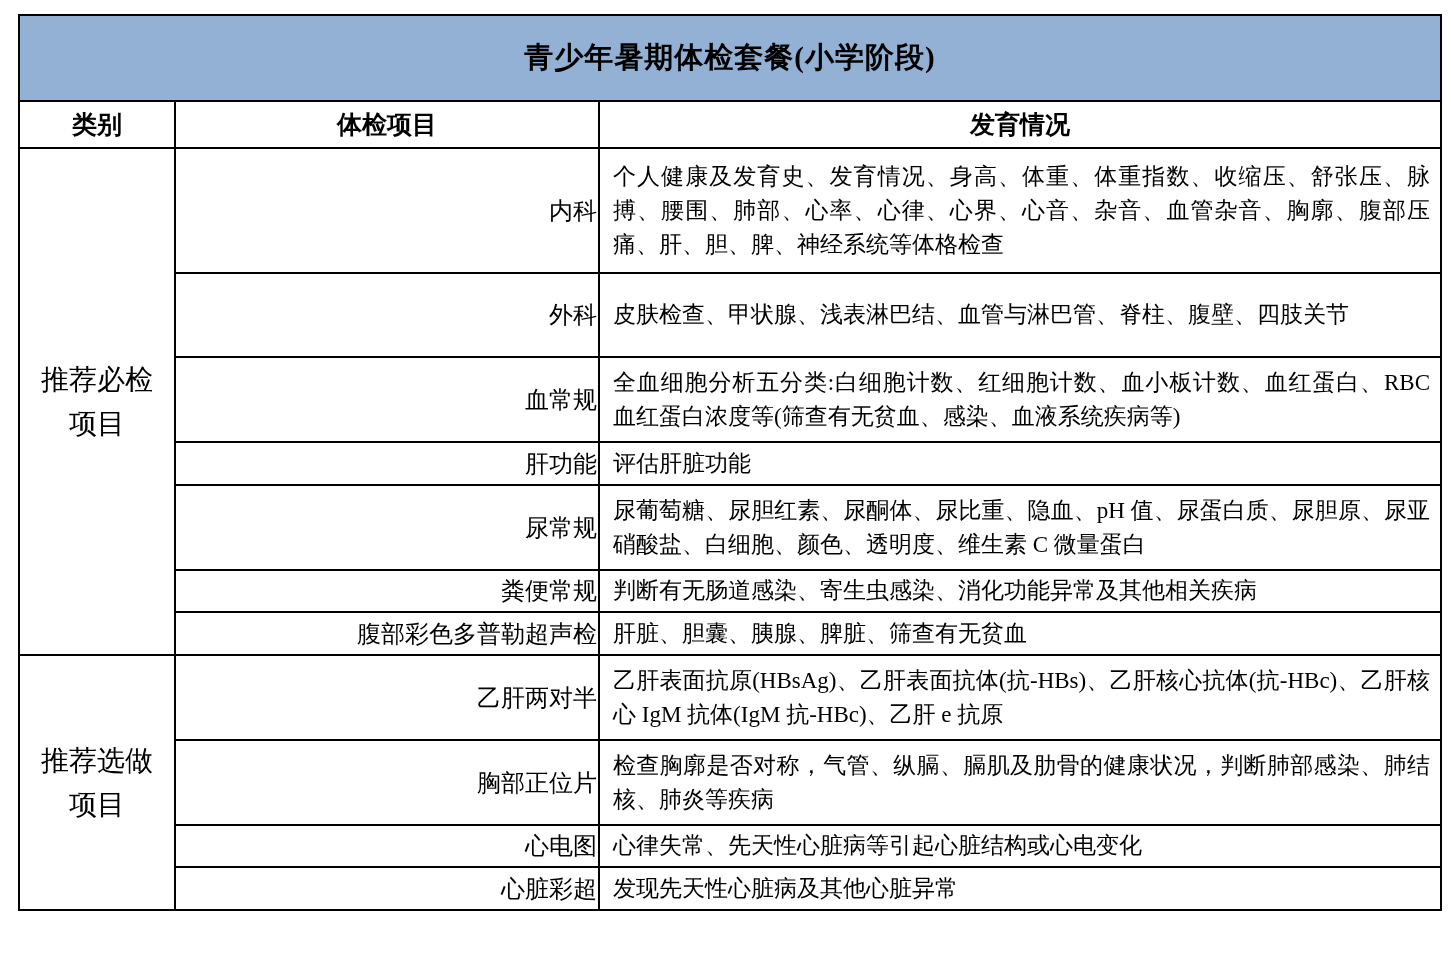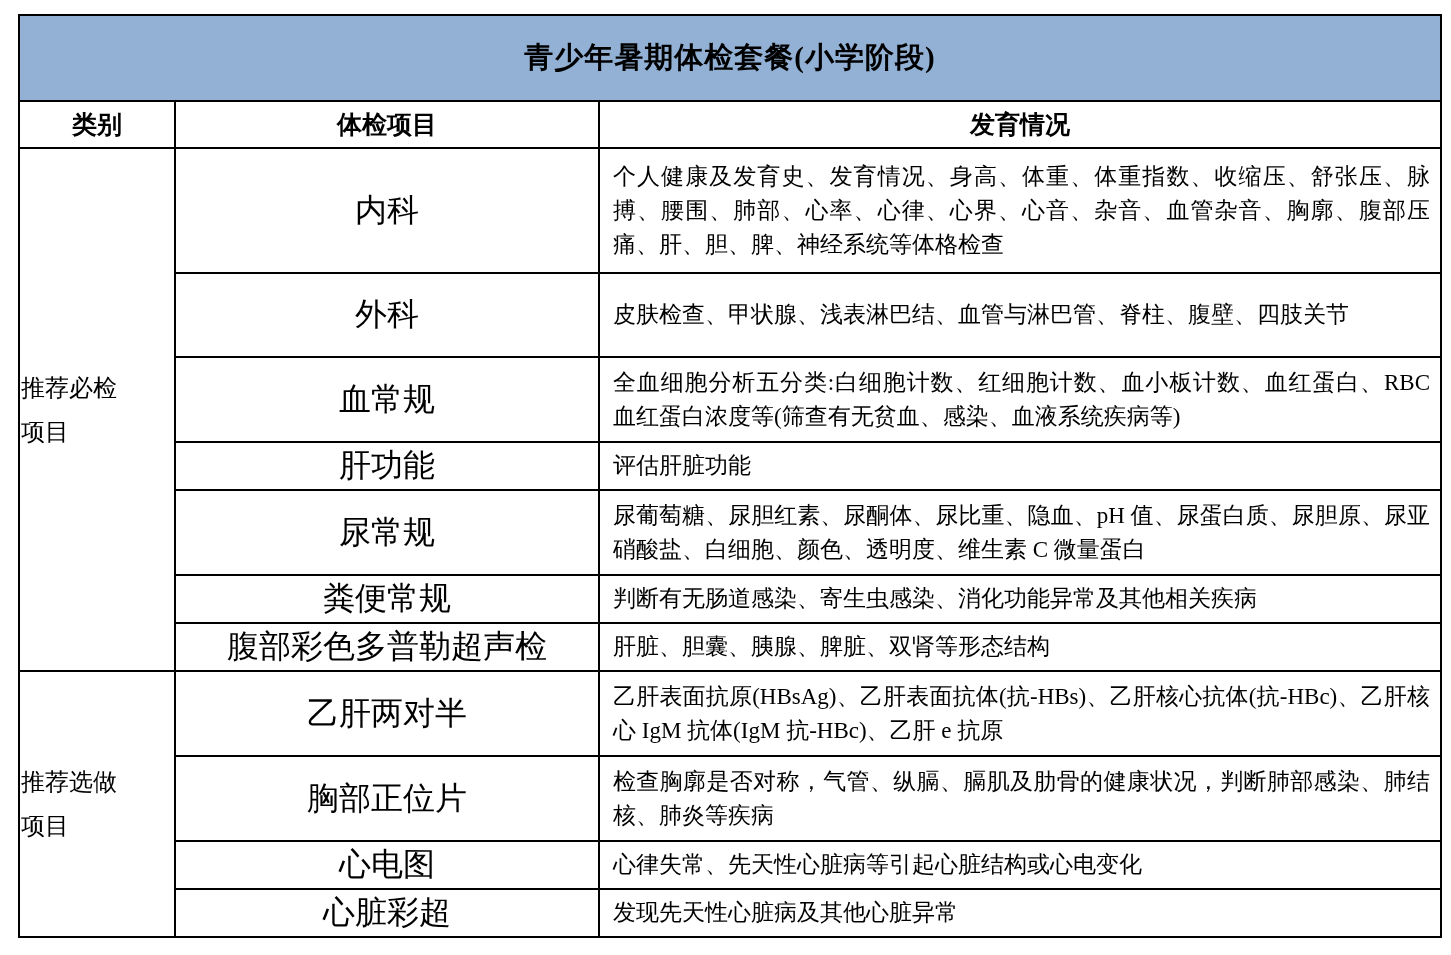--- a/index.html
+++ b/index.html
@@ -42,30 +42,30 @@
     letter-spacing: 1px;
   }
   .head-row td {
     height: 43px;
     text-align: center;
     vertical-align: middle;
     font-weight: bold;
     font-size: 25px;
   }
   .cat-cell {
-    text-align: left;
+    text-align: center;
     vertical-align: middle;
-    font-size: 24px;
+    font-size: 28px;
     line-height: 44px;
     margin-top: 34px;
   }
   .item-cell {
-    text-align: center;
+    text-align: right;
     vertical-align: middle;
-    font-size: 32px;
+    font-size: 24px;
   }
   .content-cell {
     font-size: 23px;
     line-height: 34px;
     padding: 0 10px 0 13px;
     text-align: justify;
     text-justify: inter-character;
     vertical-align: middle;
   }
   .footnote {
@@ -123,21 +123,21 @@
     <tr style="height:85px;">
       <td class="item-cell">尿常规</td>
       <td class="content-cell">尿葡萄糖、尿胆红素、尿酮体、尿比重、隐血、pH 值、尿蛋白质、尿胆原、尿亚硝酸盐、白细胞、颜色、透明度、维生素 C 微量蛋白</td>
     </tr>
     <tr style="height:42px;">
       <td class="item-cell">粪便常规</td>
       <td class="content-cell">判断有无肠道感染、寄生虫感染、消化功能异常及其他相关疾病</td>
     </tr>
     <tr style="height:43px;">
       <td class="item-cell">腹部彩色多普勒超声检</td>
-      <td class="content-cell">肝脏、胆囊、胰腺、脾脏、双肾等形态结构</td>
+      <td class="content-cell">肝脏、胆囊、胰腺、脾脏、筛查有无贫血</td>
     </tr>
 
     <tr style="height:85px;">
       <td class="cat-cell" rowspan="4">
         <span style="display:block">推荐选做</span>
         <span style="display:block">项目</span>
       </td>
       <td class="item-cell">乙肝两对半</td>
       <td class="content-cell">乙肝表面抗原(HBsAg)、乙肝表面抗体(抗-HBs)、乙肝核心抗体(抗-HBc)、乙肝核心 IgM 抗体(IgM 抗-HBc)、乙肝 e 抗原</td>
     </tr>

